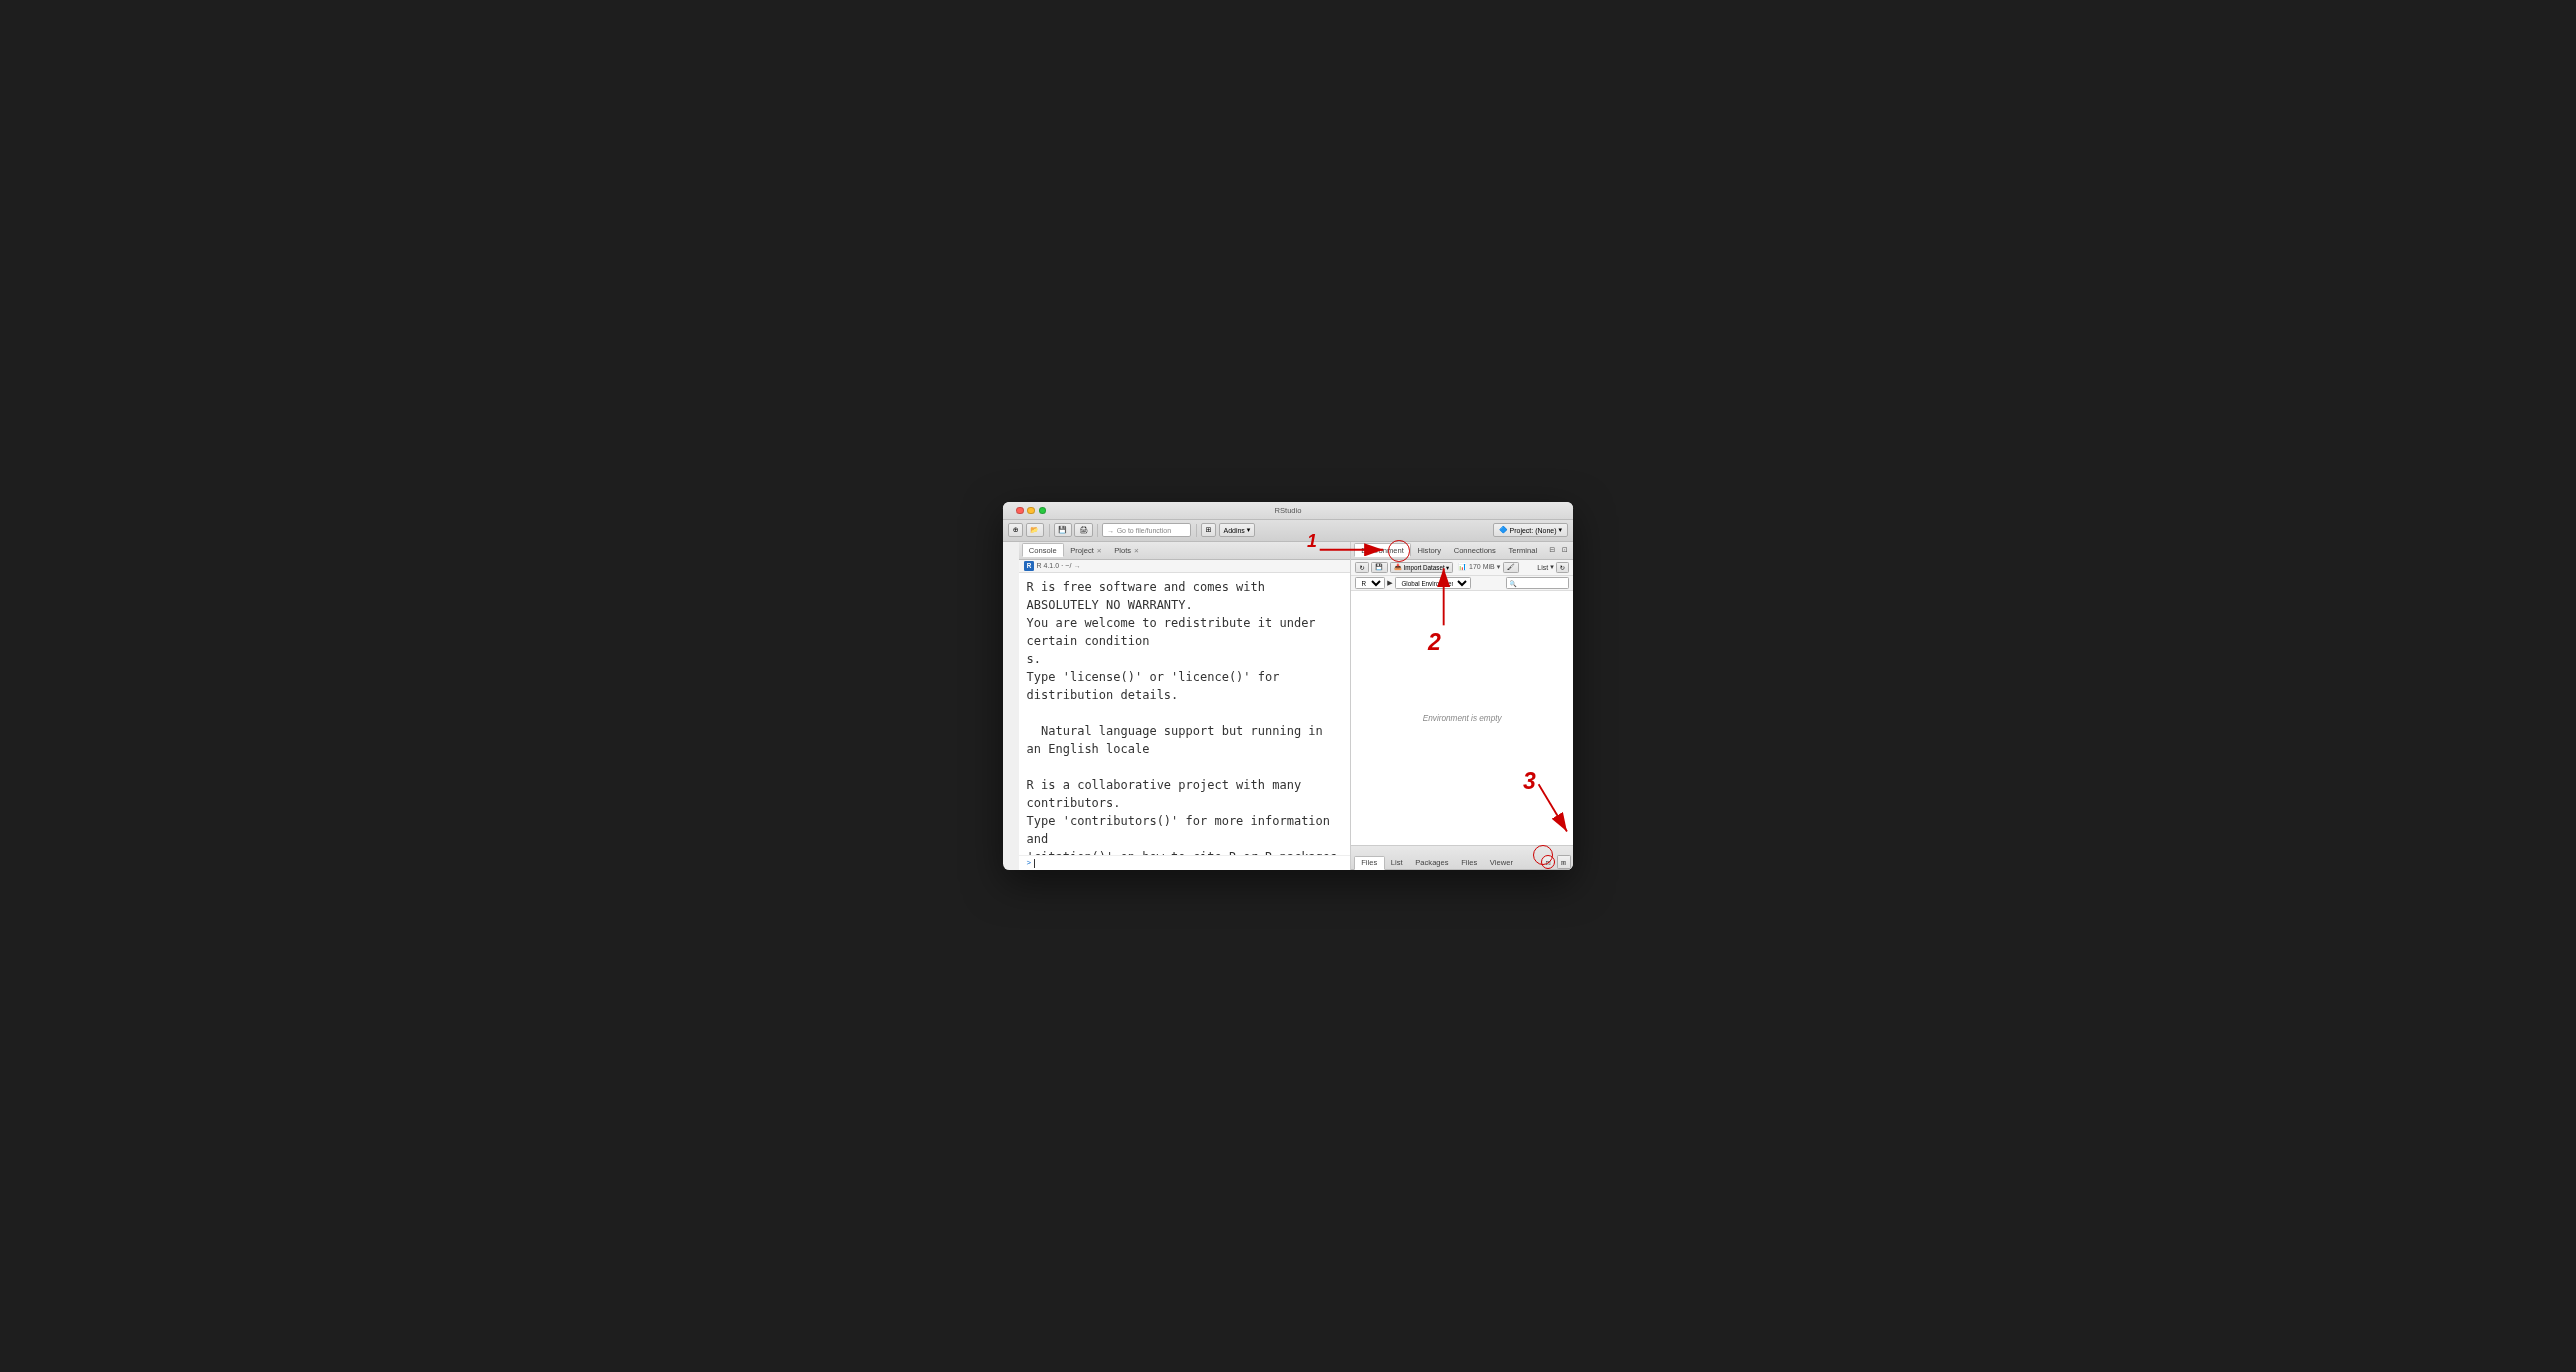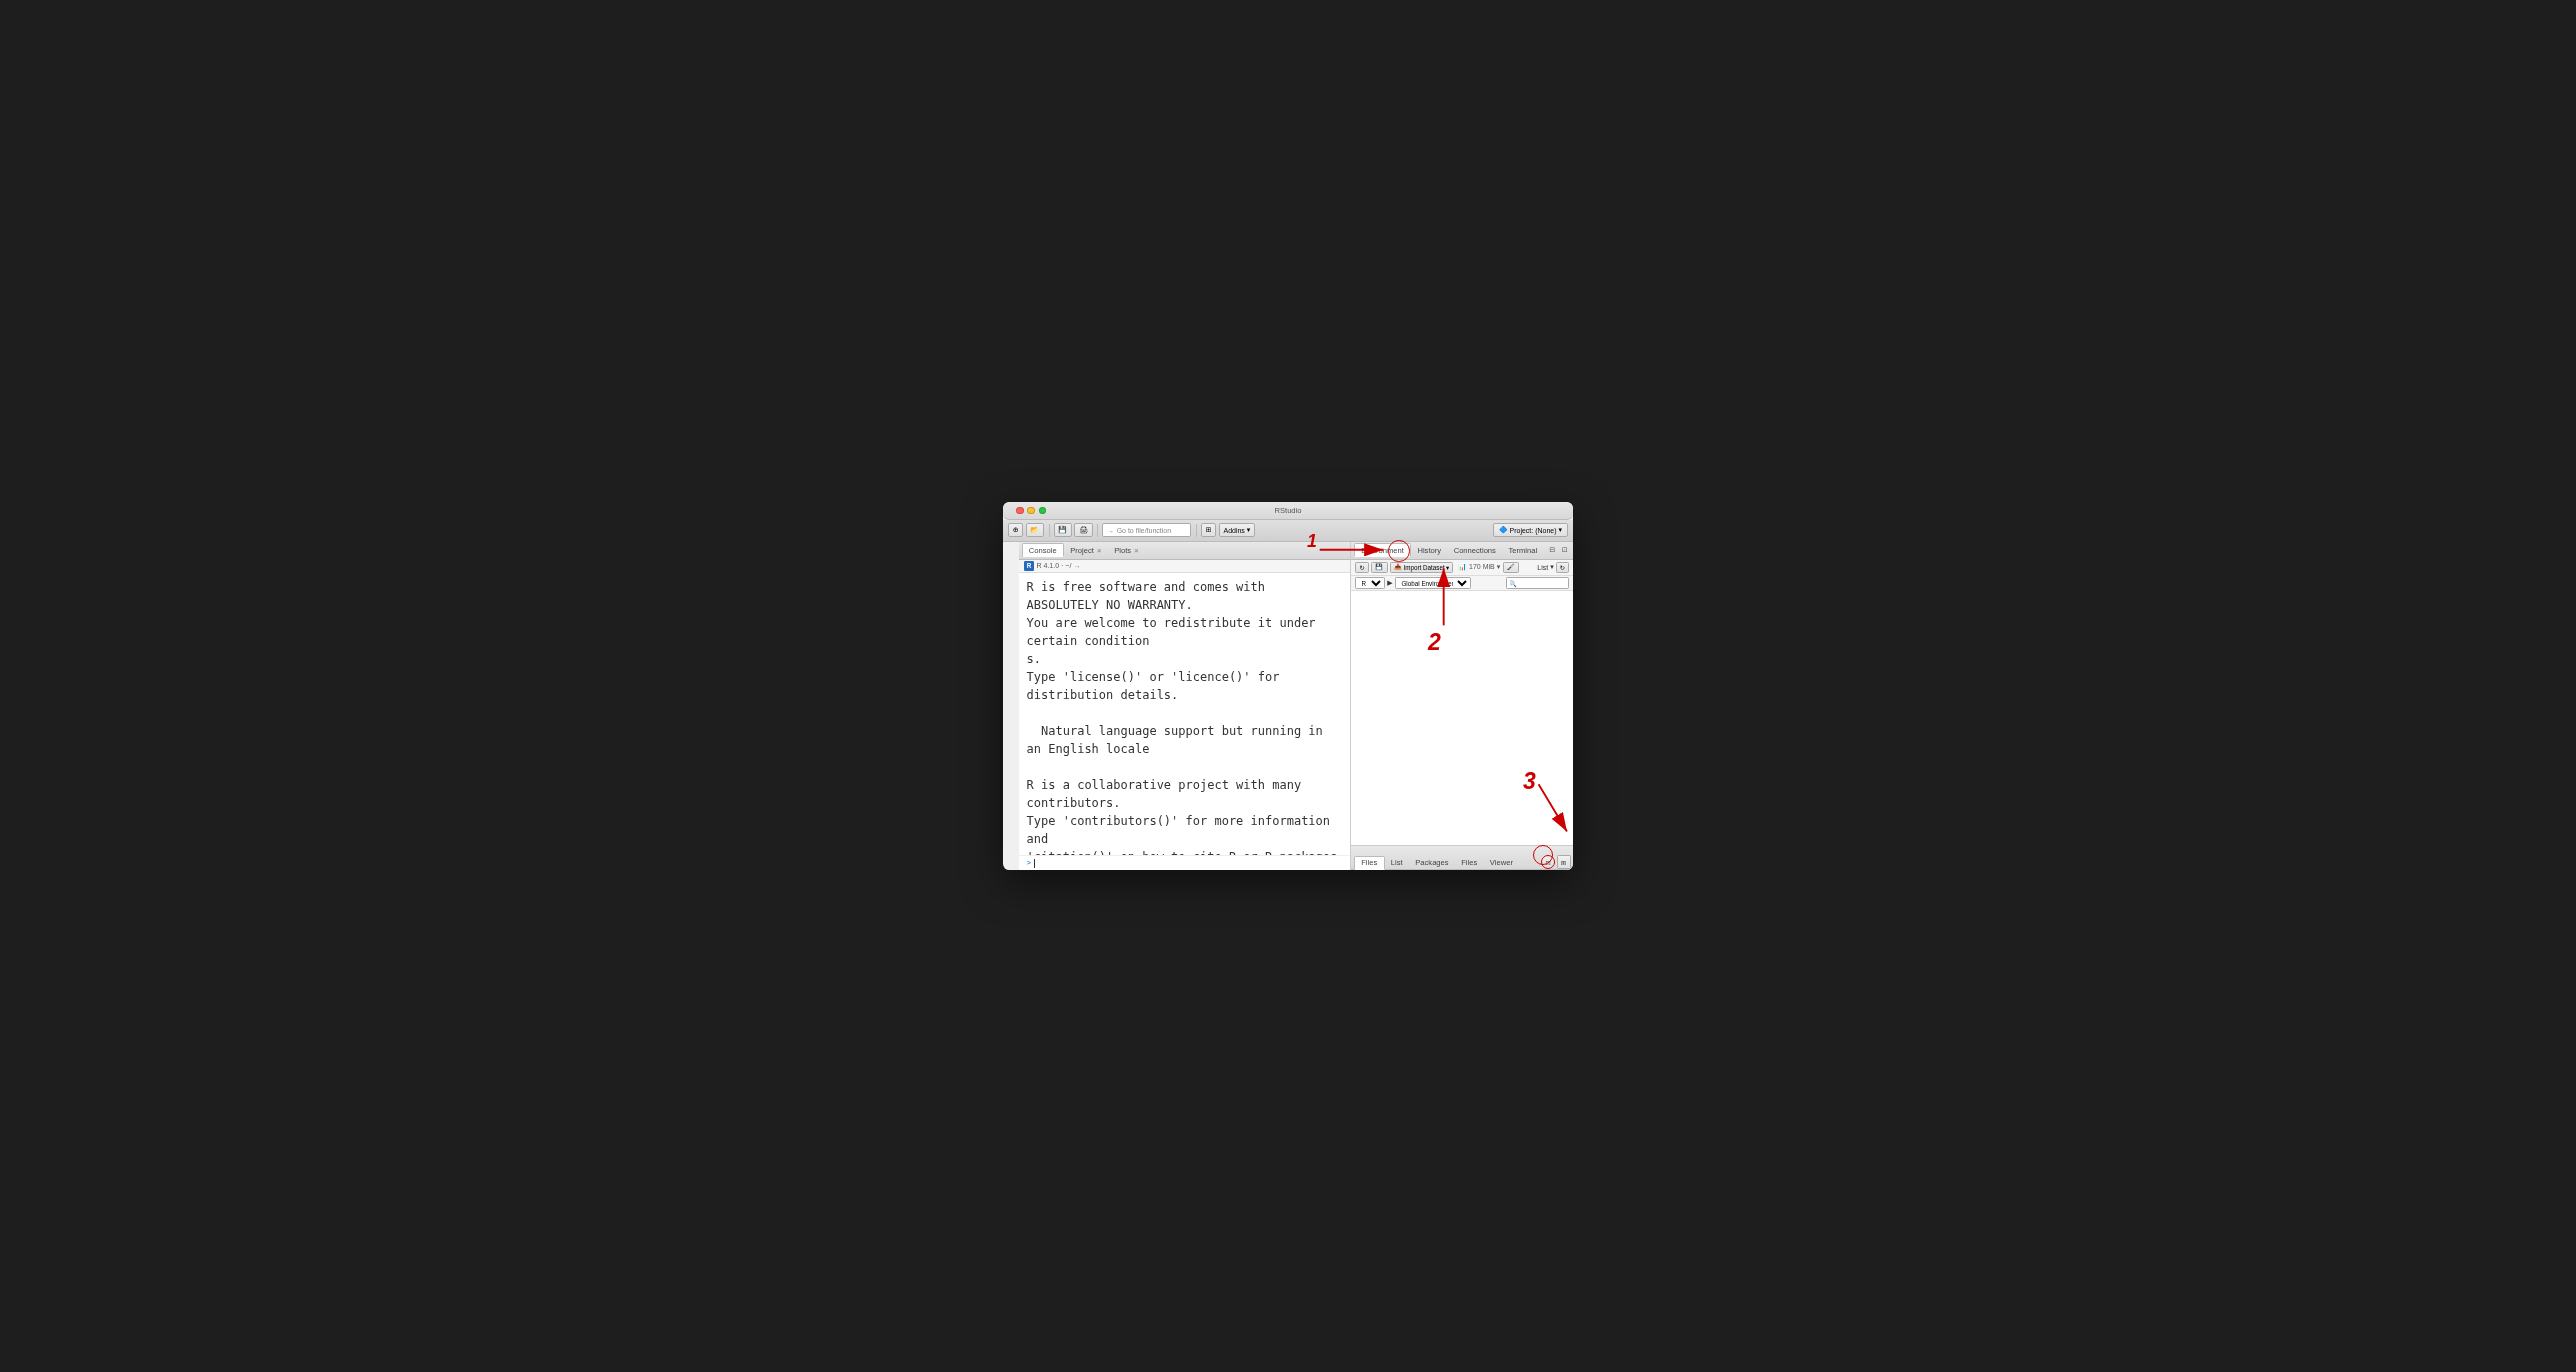--- a/index.html
+++ b/index.html
@@ -25,21 +25,20 @@
     }
     
     .title-bar {
       background: linear-gradient(to bottom, #e8e8e8, #d8d8d8);
       height: 18px;
       display: flex;
       align-items: center;
       padding: 0 13px;
       border-bottom: 0.6px solid #bbb;
       position: relative;
-      border-radius: 6px;
     }
     .traffic-lights {
       display: flex;
       gap: 3.8px;
     }
     .tl-btn {
       width: 7.6px;
       height: 7.6px;
       border-radius: 50%;
       border: 0.6px solid rgba(0,0,0,0.2);
@@ -487,20 +486,23 @@
           <select class="env-select">
             <option>R</option>
           </select>
           <span>▶</span>
           <select class="env-select" style="width: 76px;">
             <option>Global Environment</option>
           </select>
           <input type="text" class="env-search" placeholder="🔍" style="">
         </div>
 
+        <div class="env-empty">
+          <span>Environment is empty</span>
+        </div>
       </div>
 
       <div class="right-bottom">
         <div class="bottom-tabs">
           <div class="tab active">
             <span>Files</span>
           </div>
           <div class="tab">
             <span>List</span>
           </div>

